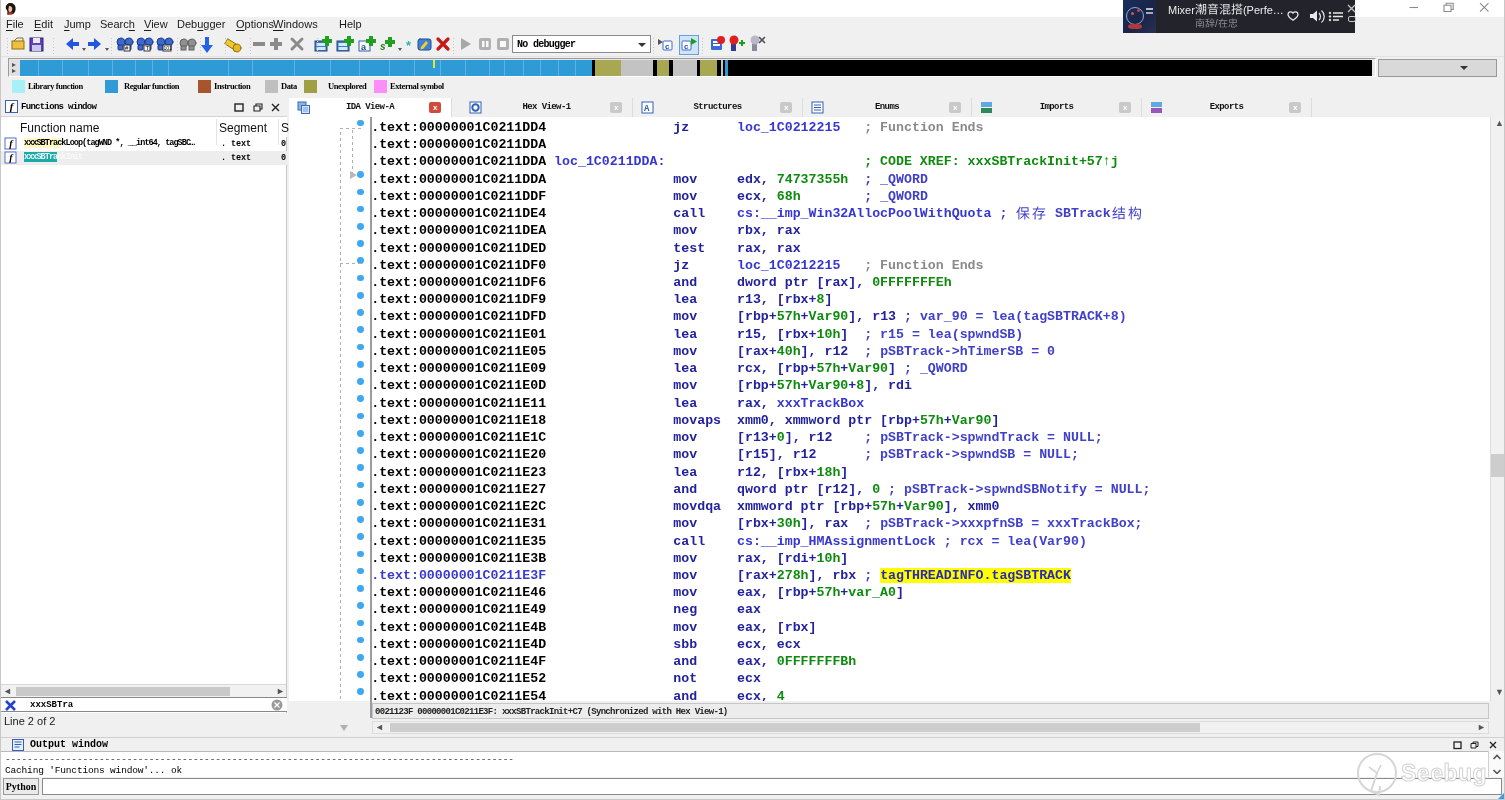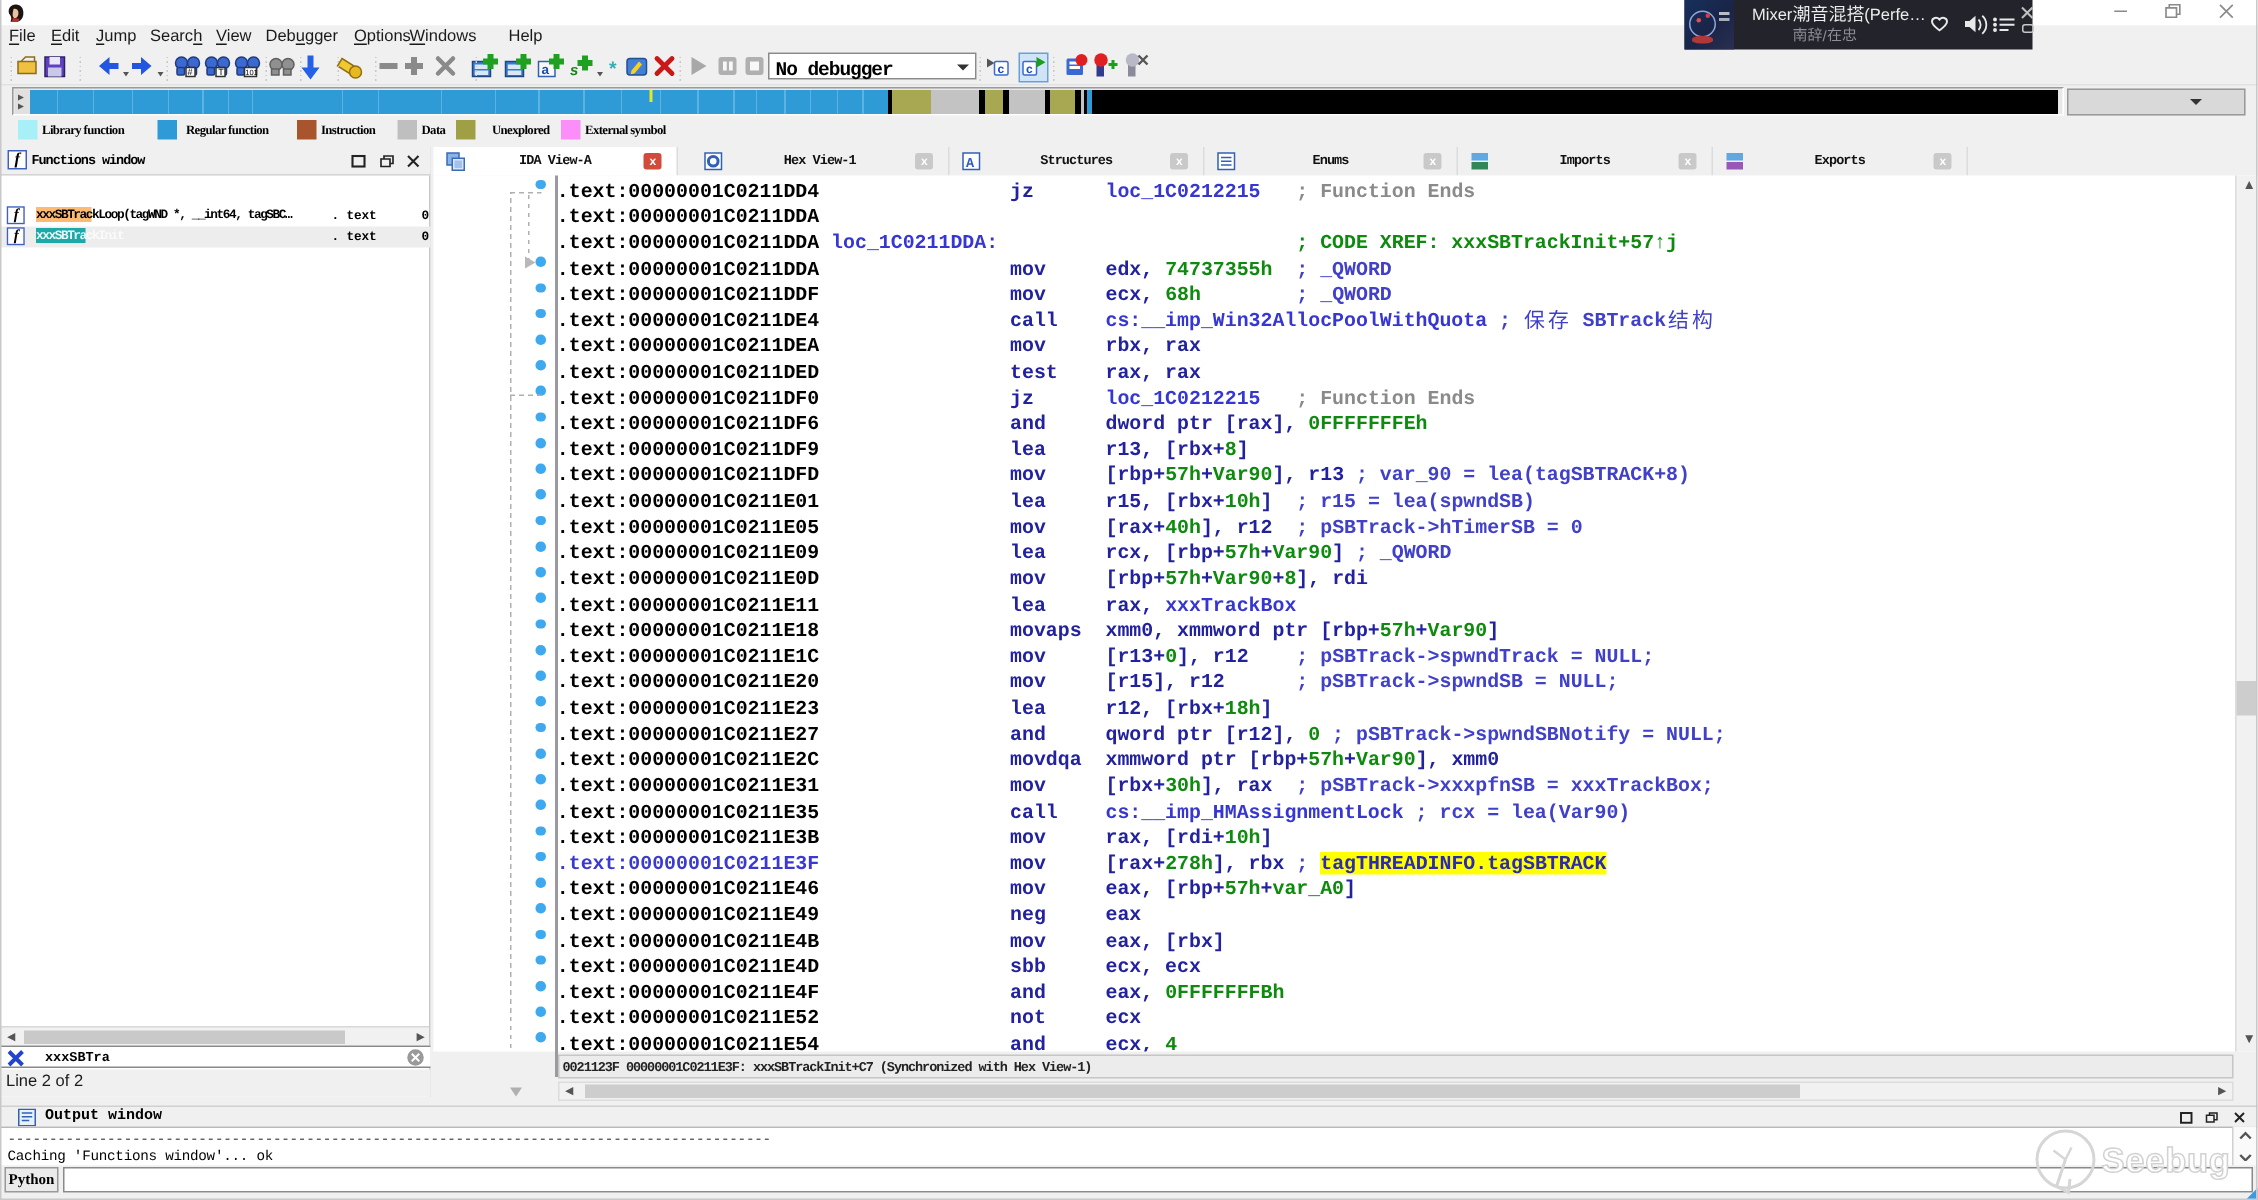--- a/index.html
+++ b/index.html
@@ -24,21 +24,21 @@
 
 
 #menubar { position:absolute; left:0; top:17px; width:1505px; height:16px; background:#f0f0f0; font-size:11px; color:#1a1a1a; }
 #menubar span { position:absolute; top:1px; }
 #menubar u { text-decoration-thickness:1px; text-underline-offset:1.5px; }
 
 
 #toolbar { position:absolute; left:0; top:33px; width:1505px; height:24px; background:#f0f0f0; border-bottom:1px solid #e2e2e2; }
 .tsep { position:absolute; top:3px; height:18px; width:3px;
   background:repeating-linear-gradient(0deg,#c8c8c8 0 1px,transparent 1px 3px); width:1px; }
-#combo { position:absolute; left:512px; top:2px; width:139px; height:18px; background:#fff; border:1px solid #8a8a8a; font-size:13px; letter-spacing:-0.7px; font-family:"Liberation Mono",monospace; font-weight:bold; padding:3px 4px; }
+#combo { position:absolute; left:512px; top:2px; width:139px; height:18px; background:#fff; border:1px solid #8a8a8a; font-size:10px; letter-spacing:-0.7px; font-family:"Liberation Mono",monospace; font-weight:bold; padding:3px 4px; }
 #combo .da { position:absolute; right:4px; top:7px; width:0; height:0; border:4px solid transparent; border-top-color:#333; }
 
 
 #bandwrap { position:absolute; left:8px; top:58px; width:1368px; height:19px; border:1px solid #9a9a9a; border-right-color:#fff; border-bottom-color:#fff; background:#e8e8e8; }
 #band { position:absolute; left:11px; top:1px; width:1352px; height:16px; }
 #bandmk { position:absolute; left:1px; top:1px; width:10px; height:16px; background:#e0e0e0; }
 #ytick { position:absolute; left:413px; top:0; width:2px; height:8px; background:#e8e820; }
 #bcombo { position:absolute; left:1378px; top:59px; width:119px; height:18px; background:#d9d9d9; border:1px solid #999; }
 #bcombo .da { position:absolute; right:28px; top:6px; width:0; height:0; border:4px solid transparent; border-top-color:#333; }
 
@@ -324,23 +324,30 @@
 <div id="fpanel">
  <div id="fptitle">
    <div class="ficon" style="left:5px;top:2px">f</div>
    <span class="txt">Functions window</span>
    <svg class="abs" style="left:234px;top:5px" width="50" height="10" viewBox="0 0 50 10">
      <rect x="1" y="1" width="8" height="7" fill="none" stroke="#222" stroke-width="1.4"></rect>
      <path d="M20 3 h6 v5 h-6 z M22 3 v-2 h6 v5 h-2" fill="none" stroke="#222" stroke-width="1.1"></path>
      <path d="M38 1 l7 7 m0-7 l-7 7" stroke="#222" stroke-width="1.4"></path>
    </svg>
  </div>
+ <div id="fphead">
+   <span class="abs" style="left:20px;top:4px">Function name</span>
+   <span class="abs" style="left:219px;top:4px">Segment</span>
+   <span class="abs" style="left:281px;top:4px">S</span>
+   <div class="cd" style="left:216px"></div>
+   <div class="cd" style="left:278px"></div>
+ </div>
  <div class="frow" style="top:39px">
    <div class="ficon" style="left:4px;top:0px;transform:scale(0.92)">f</div>
-   <span class="nm"><span style="background:#fdba74">xxxSBTrac</span>kLoop(tagWND *, __int64, tagSBC…</span>
+   <span class="nm"><span style="background:#fef9c3">xxxSBTrac</span>kLoop(tagWND *, __int64, tagSBC…</span>
    <span class="sg">. text</span>
       <span class="st">0</span>
  </div>
  <div class="frow" style="top:53px;background:#ededed">
    <div class="ficon" style="left:4px;top:0px;transform:scale(0.92)">f</div>
    <span class="nm"><span style="background:#1fa8a8;color:#e8f8f8">xxxSBTra</span><span style="color:#fafafa">ckInit</span></span>
    <span class="sg">. text</span>
       <span class="st">0</span>
  </div>
  <div id="fscroll">

